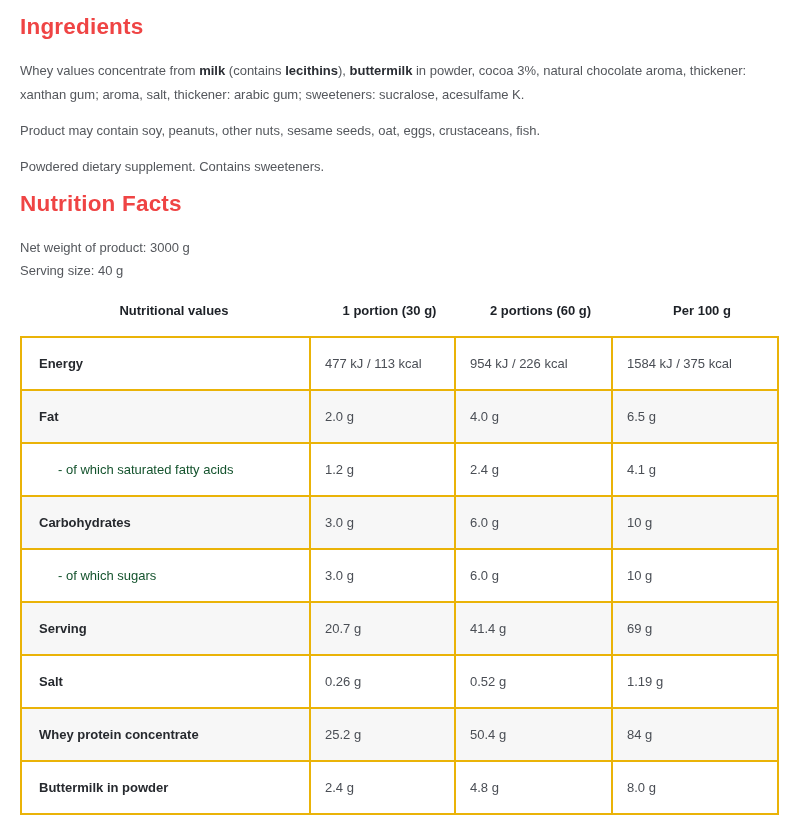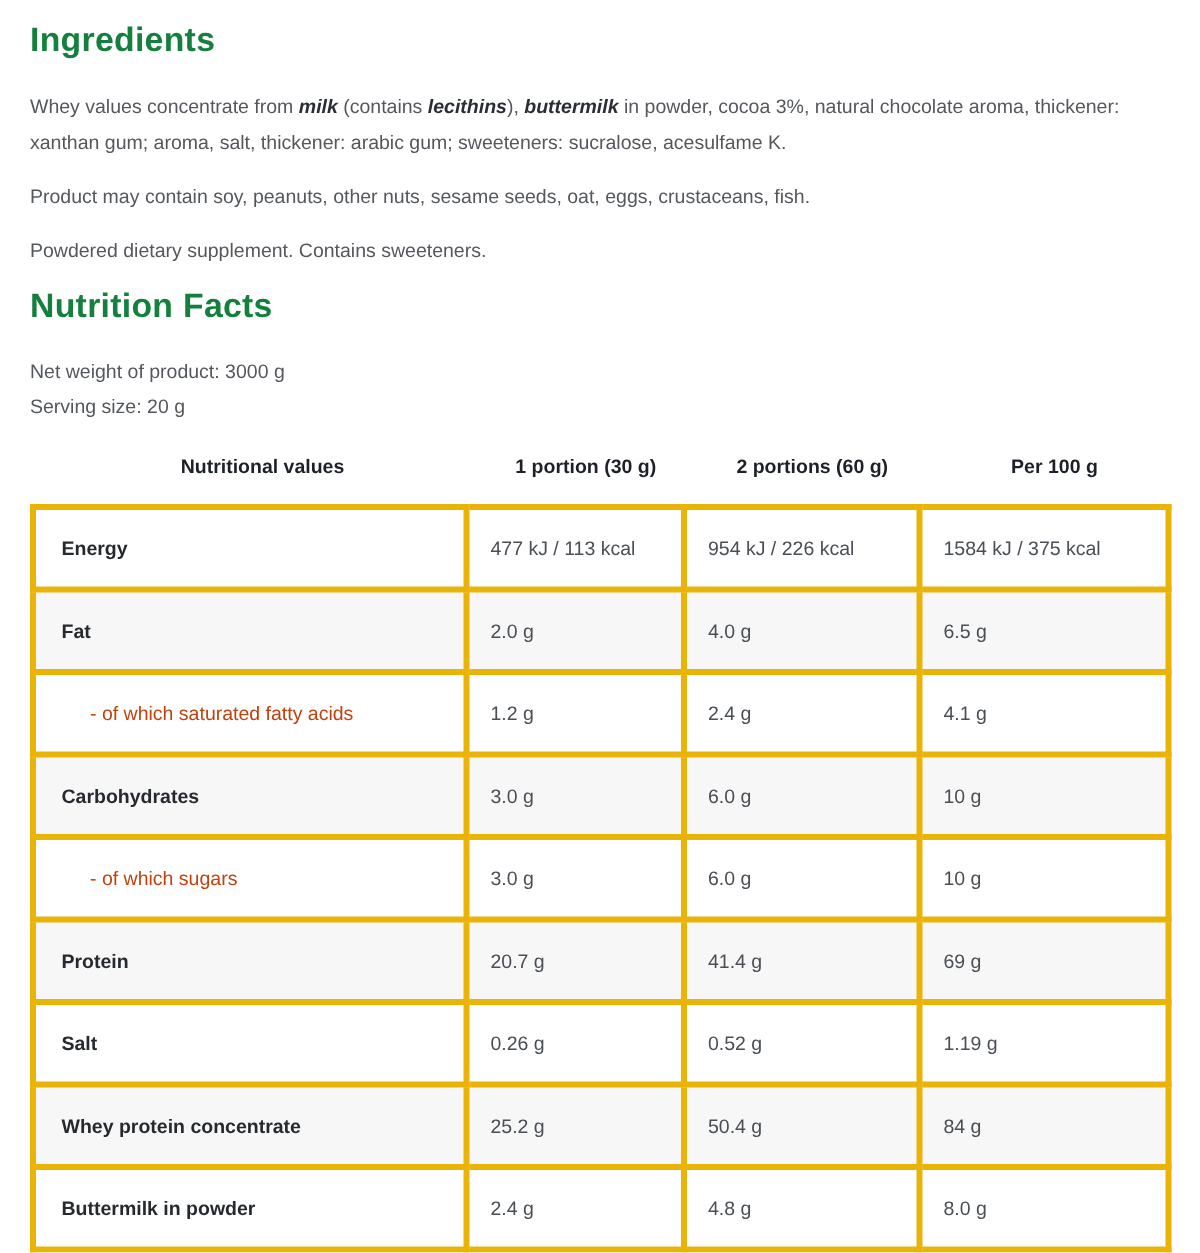--- a/index.html
+++ b/index.html
@@ -8,33 +8,33 @@
     background: #ffffff;
     font-family: "Liberation Sans", sans-serif;
     color: #54575c;
     overflow: hidden;
   }
   .container { padding: 14px 23px 0 20px; }
 
   h1.section-title {
     font-size: 22.5px;
     font-weight: 700;
-    color: #15803d;
+    color: #ef4444;
     letter-spacing: 0.2px;
     margin: 0 0 19px 0;
   }
   #nutrition-title { }
 
   p.body-text {
     font-size: 13px;
     line-height: 24px;
     margin: 0 0 12px 0;
     color: #54575c;
   }
-  p.body-text .bold { font-weight: 700; color: #2a2d33; font-style: italic; }
+  p.body-text .bold { font-weight: 700; color: #2a2d33; }
 
   .meta-block { margin: 17px 0 21px 0; }
   .meta-line { font-size: 13px; line-height: 23px; color: #54575c; }
 
   table.nutrition-table {
     border-collapse: collapse;
     table-layout: fixed;
     width: 757px;
     font-size: 13px;
   }
@@ -47,35 +47,35 @@
     text-align: center;
     font-weight: 700;
     color: #1d2127;
     padding: 0 0 18px 17px;
     border: none;
     background: transparent;
   }
   table.nutrition-table thead th.val-h { padding-left: 14px; }
 
   table.nutrition-table tbody td {
-    border: 4px solid #eab308;
+    border: 2px solid #eab308;
     height: 51px;
     padding: 0 6px 0 14px;
     vertical-align: middle;
     color: #4a4e55;
   }
   table.nutrition-table tbody td.label-cell {
     padding-left: 17px;
     font-weight: 700;
     color: #26292e;
   }
   table.nutrition-table tbody tr.sub td.label-cell {
     padding-left: 36px;
     font-weight: 400;
-    color: #c2410c;
+    color: #14532d;
   }
   table.nutrition-table tbody tr:nth-child(even) { background: #f7f7f7; }
   table.nutrition-table tbody tr:nth-child(odd)  { background: #ffffff; }
 </style>
 </head>
 <body>
 
 <div class="container">
 
   <h1 class="section-title" id="ingredients-title">Ingredients</h1>
@@ -83,21 +83,21 @@
   <p class="body-text"><span>Whey values concentrate from </span><span class="bold">milk</span><span> (contains </span><span class="bold">lecithins</span><span>), </span><span class="bold">buttermilk</span><span> in powder, cocoa 3%, natural chocolate aroma, thickener: xanthan gum; aroma, salt, thickener: arabic gum; sweeteners: sucralose, acesulfame K.</span></p>
 
   <p class="body-text">Product may contain soy, peanuts, other nuts, sesame seeds, oat, eggs, crustaceans, fish.</p>
 
   <p class="body-text">Powdered dietary supplement. Contains sweeteners.</p>
 
   <h1 class="section-title" id="nutrition-title">Nutrition Facts</h1>
 
   <div class="meta-block">
     <div class="meta-line">Net weight of product: 3000 g</div>
-    <div class="meta-line">Serving size: 20 g</div>
+    <div class="meta-line">Serving size: 40 g</div>
   </div>
 
   <table class="nutrition-table">
     <colgroup>
         <col class="c1">
         <col class="c2">
         <col class="c3">
         <col class="c4">
       </colgroup>
     <thead>
@@ -133,21 +133,21 @@
         <td>6.0 g</td>
         <td>10 g</td>
       </tr>
       <tr class="sub">
         <td class="label-cell">- of which sugars</td>
         <td>3.0 g</td>
         <td>6.0 g</td>
         <td>10 g</td>
       </tr>
       <tr>
-        <td class="label-cell">Protein</td>
+        <td class="label-cell">Serving</td>
         <td>20.7 g</td>
         <td>41.4 g</td>
         <td>69 g</td>
       </tr>
       <tr>
         <td class="label-cell">Salt</td>
         <td>0.26 g</td>
         <td>0.52 g</td>
         <td>1.19 g</td>
       </tr>

